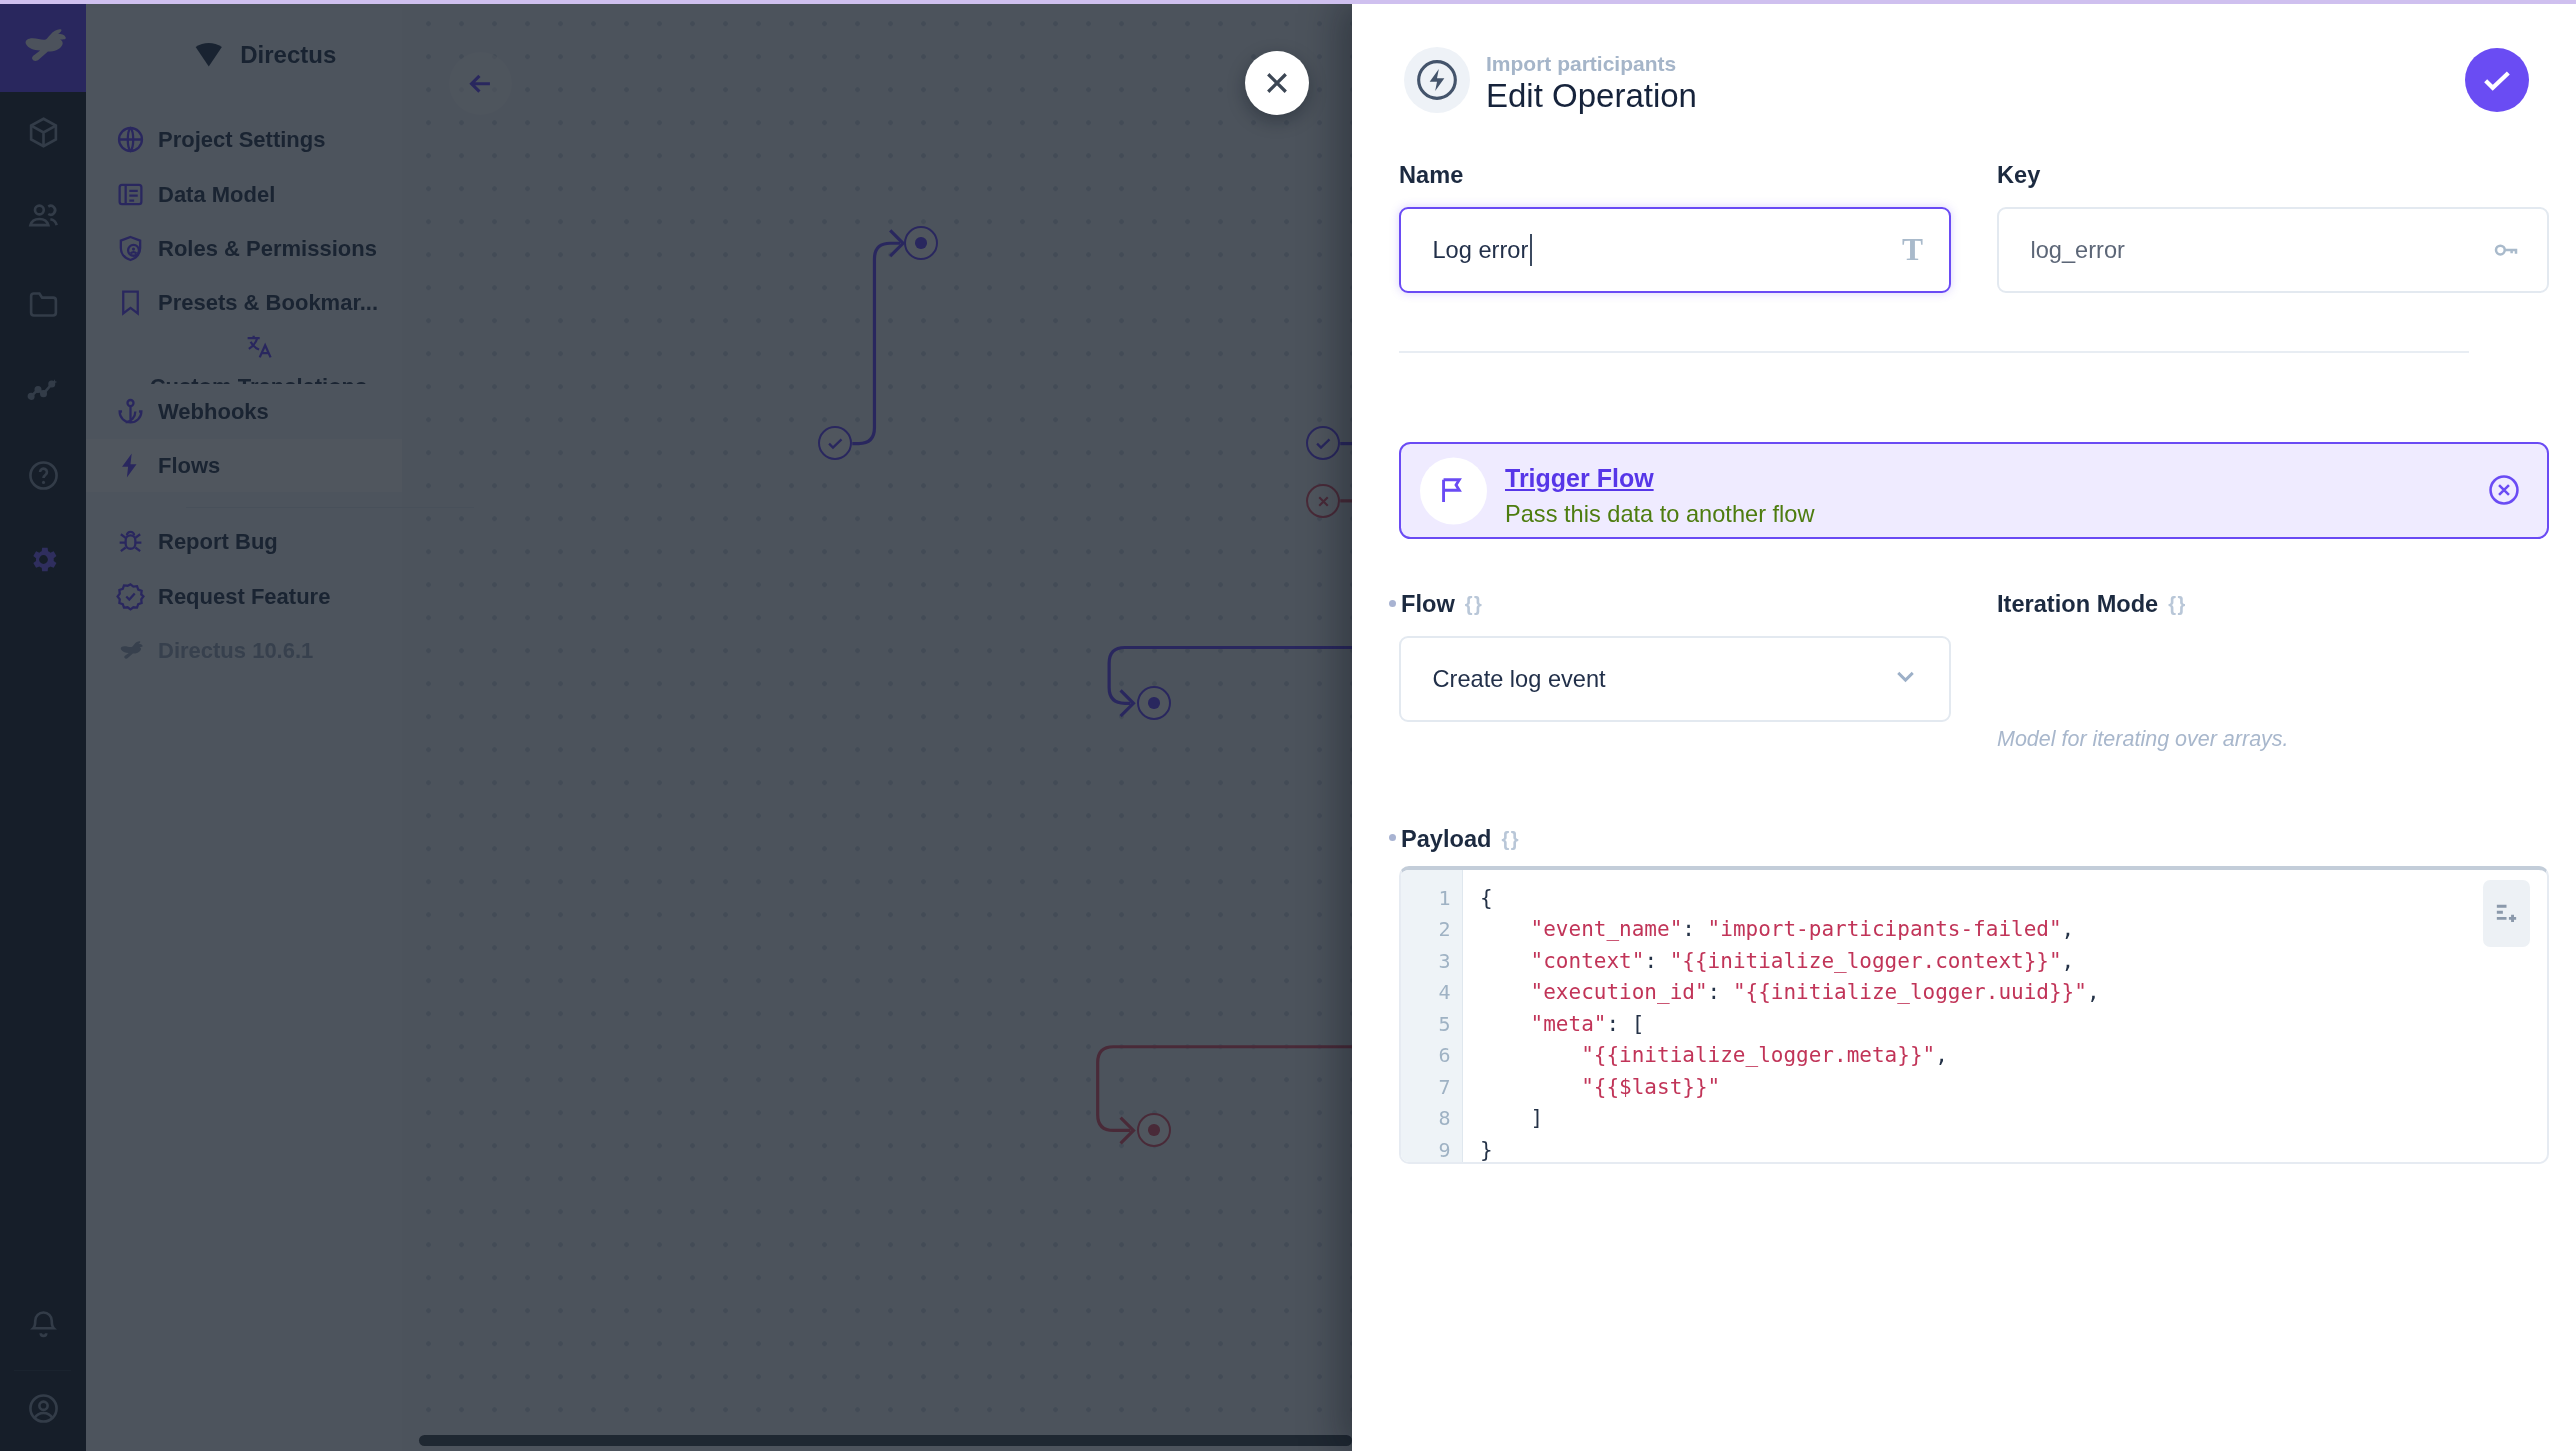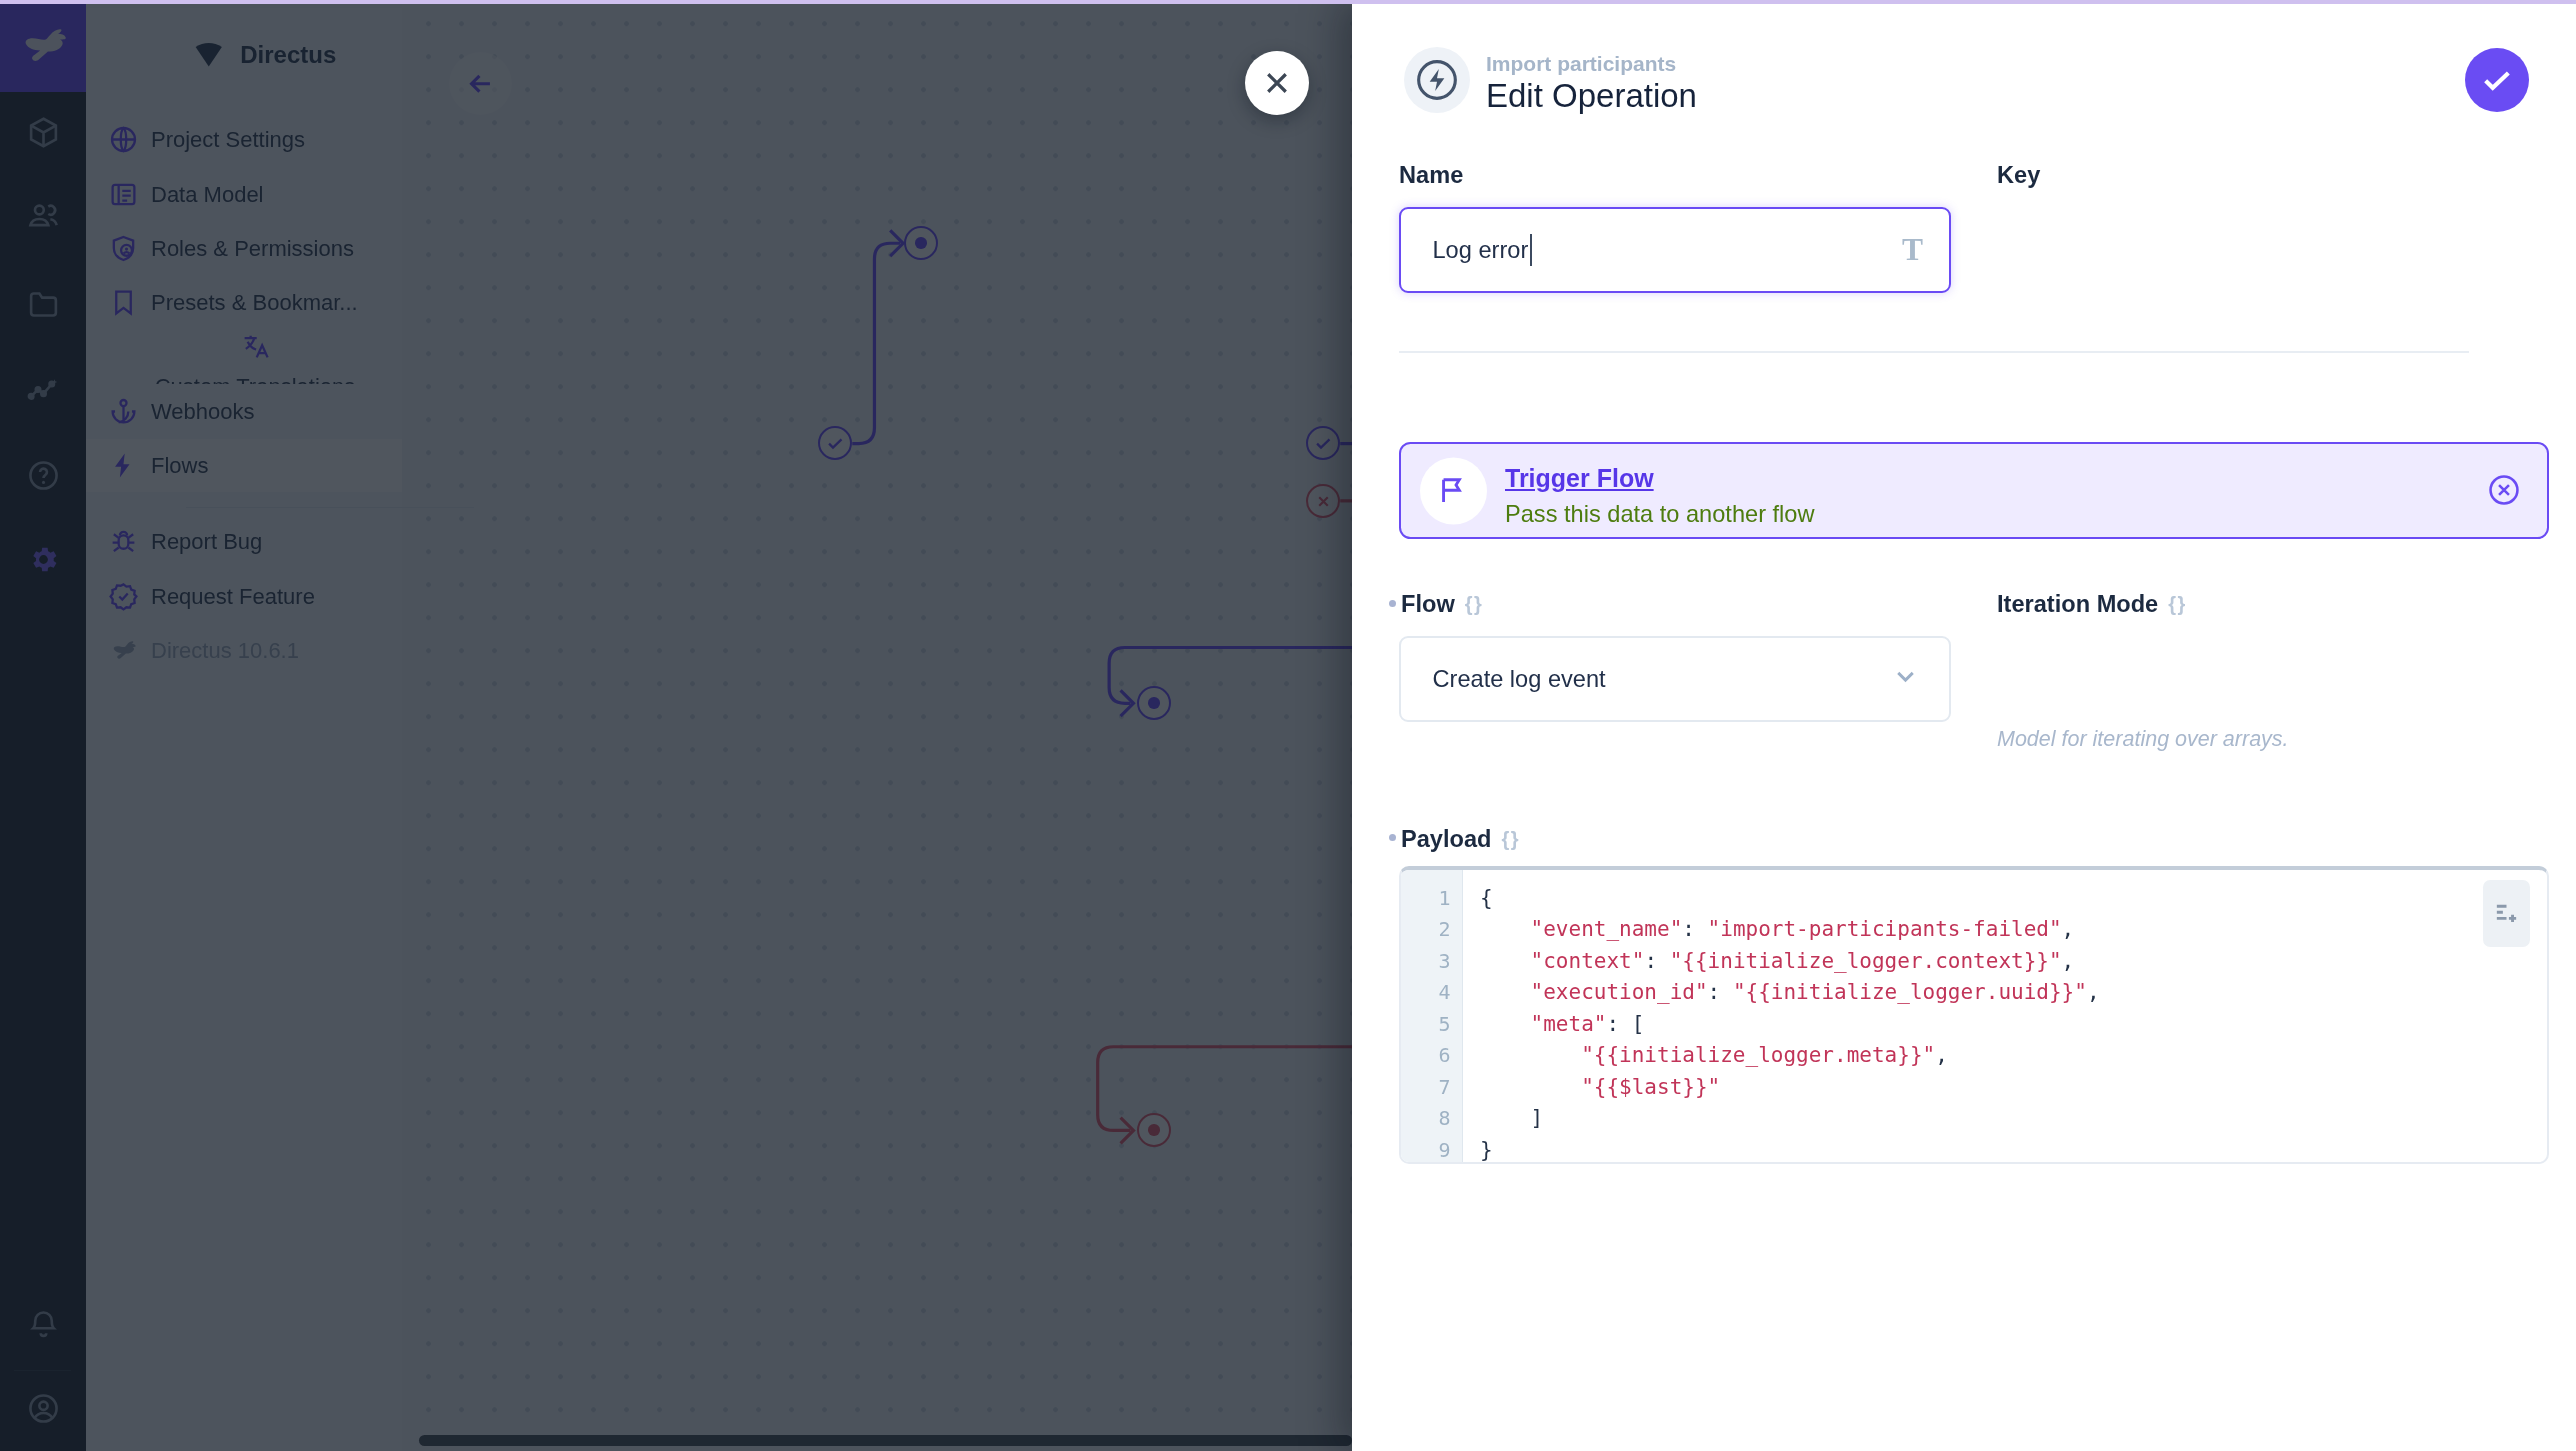--- a/index.html
+++ b/index.html
@@ -12,21 +12,21 @@
   #modulebar{left:0;top:0;width:86px;height:1451px;background:#18222e;z-index:3;}
   #logo-block{left:0;top:0;width:86px;height:92px;background:#6644FF;display:flex;align-items:center;justify-content:center;}
   .mod-icon{left:0;width:86px;height:50px;display:flex;align-items:center;justify-content:center;color:#8a97a8;}
   .mod-icon svg{width:33px;height:33px;}
   .mod-icon.active{color:#7b61ff;}
   #mod-divider{left:14.3px;width:57px;height:0;border-top:1.4px solid #2a3542;}
 
   
   #sidebar{left:86px;top:8px;width:316px;height:1451px;background:#f2f6fa;z-index:2;}
   .nav-head{left:107px;top:29px;width:280px;height:36px;display:flex;align-items:center;gap:15.7px;color:#24364e;font-size:24px;font-weight:bold;}
-  .nav-item{left:0;width:316px;height:53px;display:flex;align-items:center;gap:13px;padding-left:22px;box-sizing:border-box;color:#2a3950;font-size:22px;font-weight:400;white-space:nowrap;overflow:hidden;}
+  .nav-item{left:0;width:316px;height:53px;display:flex;align-items:center;gap:13px;padding-left:29px;box-sizing:border-box;color:#2a3950;font-size:22px;font-weight:700;white-space:nowrap;overflow:hidden;}
   .nav-item .ic{width:30px;height:30px;flex:0 0 30px;color:#6644FF;display:flex;align-items:center;justify-content:center;}
   .nav-item .ic svg{width:29px;height:29px;}
   .nav-item.active{background:#ffffff;}
   .nav-item.muted{color:#9aa8ba;}
   .nav-item.muted .ic{color:#9aa8ba;}
   #nav-divider{left:100px;width:288px;border-top:1.4px solid #dfe6ee;}
 
   
   #canvas{left:402px;top:0;width:2174px;height:1451px;background:#edf1f6;
     background-image:radial-gradient(circle,#c9d3de 2.1px,transparent 2.5px);
@@ -428,20 +428,29 @@
         </svg>
     </div>
 
     <div class="fld-label" style="left:47px;top:162px;">Name</div>
     <div class="input focus" style="left:47px;top:207px;width:552px;">
       <span>Log error</span>
         <span class="caret"></span>
       <span class="suffix" style="font-size:31.5px;font-weight:bold;font-family:'Liberation Serif',serif;">T</span>
     </div>
     <div class="fld-label" style="left:645px;top:162px;">Key</div>
+    <div class="input" style="left:645px;top:207px;width:552px;color:#5c6677;">
+      <span>log_error</span>
+      <span class="suffix">
+        <svg width="30" height="30" viewBox="0 0 24 24" fill="none" stroke="currentColor" stroke-width="2">
+            <circle cx="7.5" cy="12" r="3.5"></circle>
+            <path d="M11 12h9v3M16.5 12v2.5"></path>
+          </svg>
+      </span>
+    </div>
 
     <div id="dr-divider" class="dr"></div>
 
     <div id="notice" class="dr">
       <div id="notice-flag" class="dr">
         <svg width="31.5" height="31.5" viewBox="0 0 24 24" fill="none" stroke="currentColor" stroke-width="2.2">
             <path d="M5 21V4"></path>
             <path d="M5 4h12l-2.5 4L17 12H5" fill="none"></path>
           </svg>
       </div>

